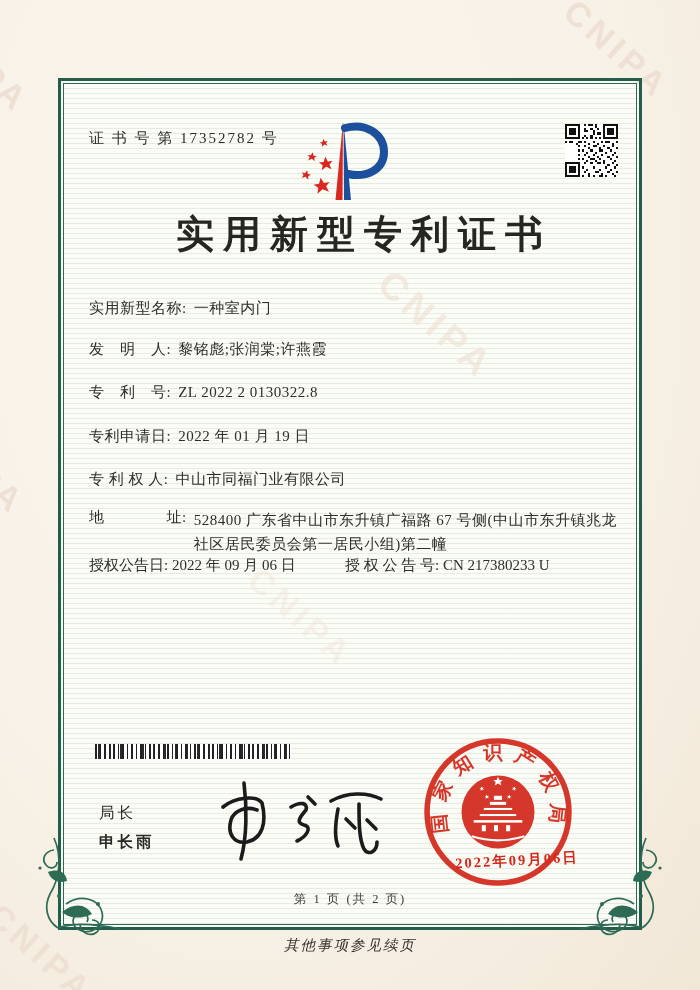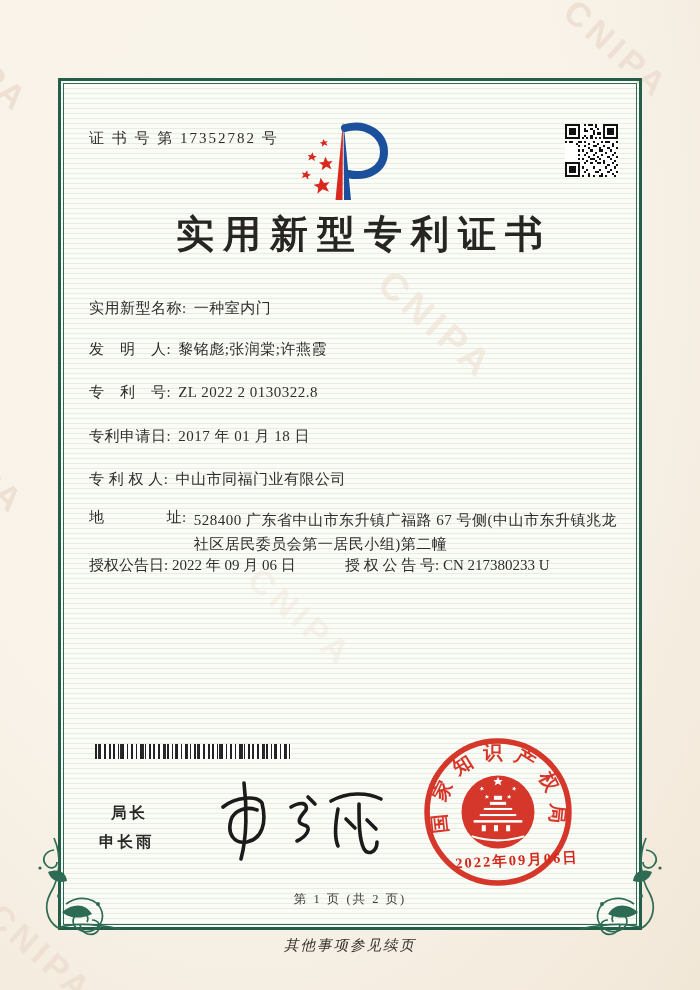--- a/index.html
+++ b/index.html
@@ -36,21 +36,21 @@
   .addr .fvalue{display:inline-block;white-space:normal;width:430px;vertical-align:top;line-height:24px;}
   .grow{position:absolute;left:28px;font-size:15px;width:540px;}
   .gpair2{position:absolute;left:256px;top:0;}
   .paras{position:absolute;left:28px;top:500px;width:530px;font-size:14.5px;font-style:italic;
          line-height:21.8px;letter-spacing:1.2px;color:#3a3631;text-align:justify;}
   .paras p{margin:0;text-indent:2.1em;}
   .barcode{position:absolute;left:34px;top:663px;width:196px;height:15px;background-color:#fff;
     background-image:
       repeating-linear-gradient(90deg,#222 0 2px,transparent 2px 5px,#222 5px 6px,transparent 6px 9px),
       repeating-linear-gradient(90deg,transparent 0 3px,#2a2a2a 3px 5px,transparent 5px 11px);}
-  .signer-title{position:absolute;left:50px;top:722px;font-size:15.5px;font-weight:700;letter-spacing:3px;
+  .signer-title{position:absolute;left:38px;top:722px;font-size:15.5px;font-weight:400;letter-spacing:3px;
       font-family:"Liberation Sans","DejaVu Sans",sans-serif;color:#282828;}
   .signer-name{position:absolute;left:38px;top:751px;font-size:15.5px;font-weight:700;letter-spacing:3px;
       font-family:"Liberation Sans","DejaVu Sans",sans-serif;color:#282828;text-align:center;}
   .signature{position:absolute;left:146px;top:698px;}
   .seal{position:absolute;left:362px;top:656px;opacity:.93;}
   .seal-date{position:absolute;left:366px;top:770px;width:180px;text-align:center;
       font-size:14.5px;font-weight:bold;color:#d3291c;letter-spacing:2px;
       transform:rotate(-3deg);white-space:nowrap;}
   .page-info{position:absolute;left:0;top:810px;width:100%;text-align:center;
       font-size:12.5px;letter-spacing:2px;color:#3c3b38;}
@@ -134,21 +134,21 @@
     <div class="frow" style="top:218px">
       <span class="flabel">实用新型名称:</span><span class="fvalue">一种室内门</span>
     </div>
     <div class="frow" style="top:259px">
       <span class="flabel">发　明　人:</span><span class="fvalue">黎铭彪;张润棠;许燕霞</span>
     </div>
     <div class="frow" style="top:302px">
       <span class="flabel">专　利　号:</span><span class="fvalue">ZL 2022 2 0130322.8</span>
     </div>
     <div class="frow" style="top:346px">
-      <span class="flabel">专利申请日:</span><span class="fvalue">2017 年 01 月 18 日</span>
+      <span class="flabel">专利申请日:</span><span class="fvalue">2022 年 01 月 19 日</span>
     </div>
     <div class="frow" style="top:389px">
       <span class="flabel">专 利 权 人:</span><span class="fvalue">中山市同福门业有限公司</span>
     </div>
     <div class="frow addr" style="top:427px">
       <span class="flabel">地　　　　址:</span><span class="fvalue">528400 广东省中山市东升镇广福路 67 号侧(中山市东升镇兆龙社区居民委员会第一居民小组)第二幢</span>
     </div>
 
     <div class="grow" style="top:475px">
       <span>授权公告日:</span>

